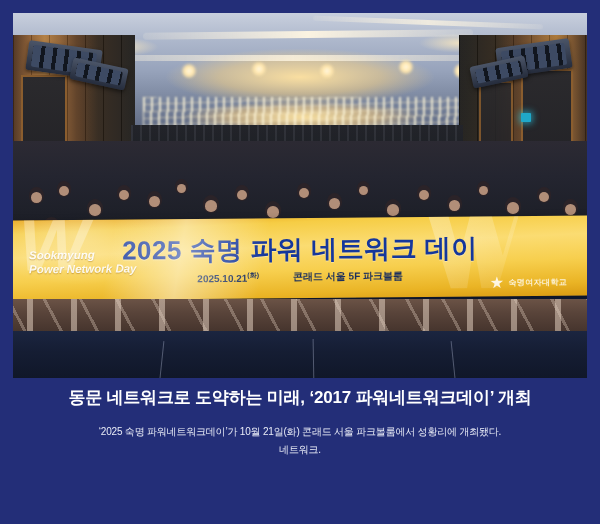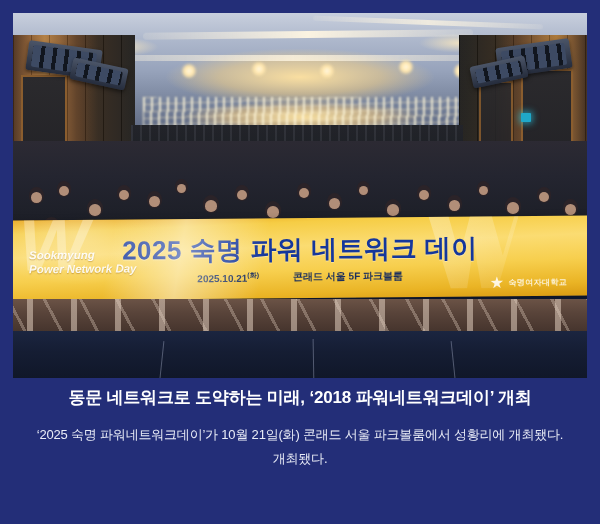--- a/index.html
+++ b/index.html
@@ -326,21 +326,21 @@
   }
   .caption-title {
     font-size: 17px;
     font-weight: 700;
     line-height: 1.45;
     letter-spacing: -.2px;
     color: #ffffff;
     margin-bottom: 12px;
   }
   .caption-body {
-    font-size: 13px;
+    font-size: 10px;
     font-weight: 400;
     line-height: 1.85;
     color: #e9ecf7;
     letter-spacing: -.2px;
     padding: 0 4px;
   }
 </style>
 </head>
 <body>
 
@@ -455,20 +455,20 @@
       <div class="floor">
         <div class="floor-line" style="left:148px; top:10px; transform:rotate(6deg);"></div>
         <div class="floor-line" style="left:300px; top:8px;  transform:rotate(-1deg);"></div>
         <div class="floor-line" style="left:440px; top:10px; transform:rotate(-6deg);"></div>
       </div>
 
     </div>
   </div>
 
   <div class="caption">
-    <div class="caption-title">동문 네트워크로 도약하는 미래, ‘2018 파워네트워크데이’ 개최</div>
+    <div class="caption-title">동문 네트워크로 도약하는 미래, ‘2017 파워네트워크데이’ 개최</div>
     <div class="caption-body">
       <div>‘2025 숙명 파워네트워크데이’가 10월 21일(화) 콘래드 서울 파크볼룸에서 성황리에 개최됐다.</div>
-      <div>개최됐다.</div>
+      <div>네트워크.</div>
     </div>
   </div>
 
 </div>
 
 </body></html>

